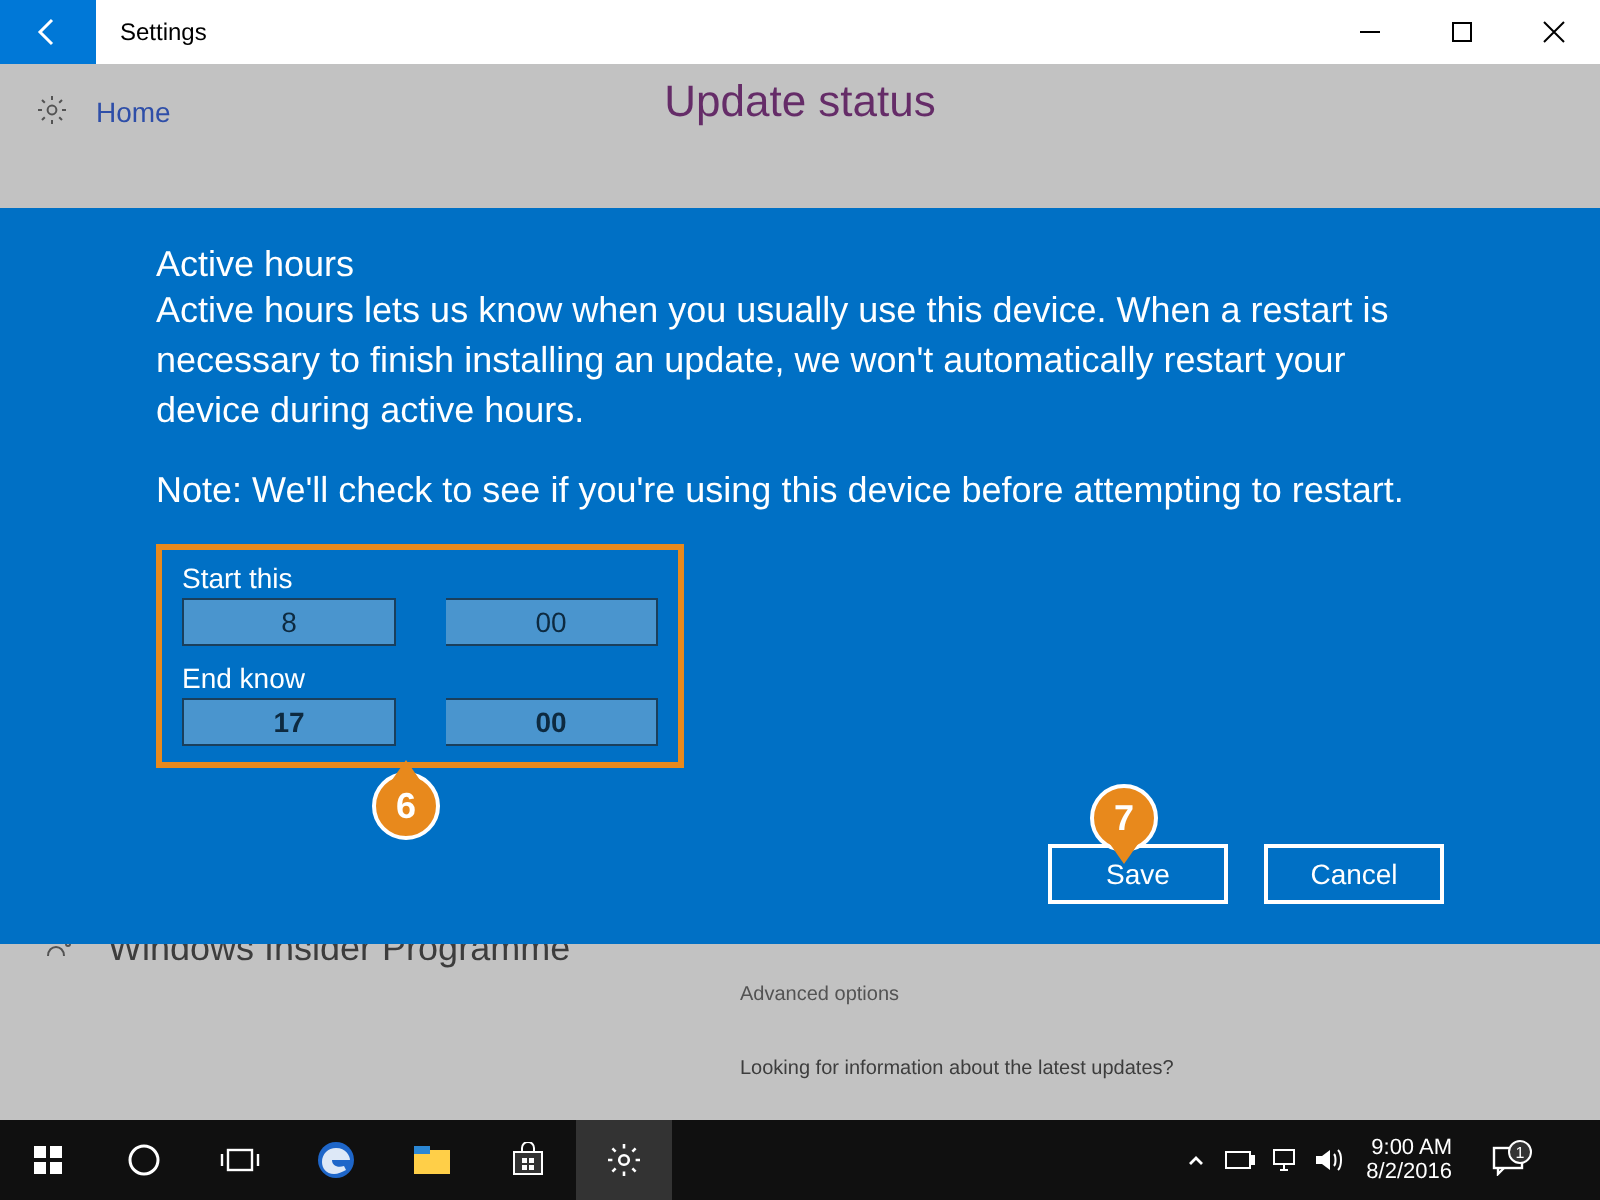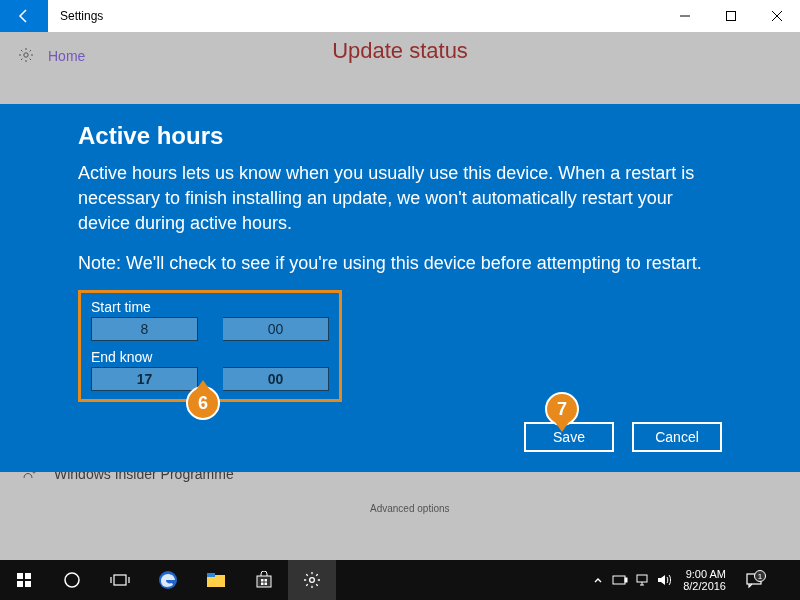--- a/index.html
+++ b/index.html
@@ -11,35 +11,35 @@
   .titlebar .back { width: 48px; height: 32px; background: #0078d7; display: flex; align-items: center; justify-content: center; }
   .titlebar .back svg { stroke: #fff; }
   .titlebar .title { margin-left: 12px; font-size: 12px; color: #000; }
   .titlebar .spacer { flex: 1; }
   .titlebar .winbtn { width: 46px; height: 32px; display: flex; align-items: center; justify-content: center; }
   .titlebar .winbtn svg { stroke: #000; fill: none; }
 
   
   .settings-body { position: absolute; top: 32px; left: 0; right: 0; bottom: 40px; background: #fff; }
   .header-row { height: 48px; display: flex; align-items: center; }
-  .home-link { display: flex; align-items: center; margin-left: 18px; color: #8b5cf6; font-size: 14px; }
+  .home-link { display: flex; align-items: center; margin-left: 18px; color: #1d4ed8; font-size: 14px; }
   .home-link .gear { margin-right: 14px; }
-  .page-title { position: absolute; left: 0; right: 0; text-align: center; font-size: 22px; font-weight: 400; color: #b91c1c; top: 6px; }
+  .page-title { position: absolute; left: 0; right: 0; text-align: center; font-size: 22px; font-weight: 400; color: #701a75; top: 6px; }
   .lower-content { position: absolute; left: 0; right: 0; bottom: 0; padding-left: 22px; }
-  .insider-row { display: flex; align-items: center; color: #333; font-size: 14px; margin-bottom: 34px; }
+  .insider-row { display: flex; align-items: center; color: #333; font-size: 18px; margin-bottom: 34px; }
   .insider-row .icon { margin-right: 16px; }
   .adv-col { position: absolute; left: 370px; bottom: 20px; font-size: 10px; color: #333; }
   .adv-col .adv { margin-bottom: 26px; color: #555; }
 
   
   .dim { position: absolute; top: 32px; left: 0; right: 0; bottom: 40px; background: rgba(80,80,80,0.35); }
 
   
   .modal { position: absolute; left: 0; right: 0; top: 104px; height: 368px; background: #0070c5; color: #fff; padding: 18px 78px 0 78px; }
-  .modal h1 { font-size: 24px; font-weight: 700; margin-bottom: 11px; }
+  .modal h1 { font-size: 18px; font-weight: 400; margin-bottom: 0; }
   .modal p { font-size: 18px; line-height: 1.4; margin-bottom: 14px; }
   .time-block { border: 3px solid #e8891c; padding: 6px 10px 8px 10px; width: 264px; }
   .time-label { font-size: 14px; margin-bottom: 2px; }
   .time-row { display: flex; margin-bottom: 8px; }
   .time-cell { flex: 1; height: 24px; background: #4a95ce; border: 1px solid #1a3f5c; display: flex; align-items: center; justify-content: center; font-size: 14px; color: #0d2a40; }
   .time-cell + .time-cell { border-left: none; margin-left: 25px; }
   .modal-buttons { position: absolute; right: 78px; bottom: 20px; display: flex; gap: 18px; padding-left: 24px; }
   .modal-buttons button { width: 90px; height: 30px; background: transparent; border: 2px solid #fff; color: #fff; font-size: 14px; cursor: pointer; }
 
   
@@ -109,32 +109,33 @@
               <circle cx="6" cy="5" r="2.5"></circle>
               <path d="M2 14c0-3 2-4.5 4-4.5s4 1.5 4 4.5"></path>
               <circle cx="12" cy="8" r="1"></circle>
             </svg>
         </span>
         <span>Windows Insider Programme</span>
       </div>
     </div>
     <div class="adv-col">
       <div class="adv">Advanced options</div>
+      <div>Looking for information about the latest updates?</div>
     </div>
   </div>
 
   <div class="dim"></div>
 
   <div class="modal">
     <h1>Active hours</h1>
     <p>Active hours lets us know when you usually use this device. When a restart is necessary to finish installing an update, we won't automatically restart your device during active hours.</p>
     <p>Note: We'll check to see if you're using this device before attempting to restart.</p>
 
     <div class="time-block">
-      <div class="time-label">Start time</div>
+      <div class="time-label">Start this</div>
       <div class="time-row">
         <div class="time-cell">8</div>
         <div class="time-cell">00</div>
       </div>
       <div class="time-label">End know</div>
       <div class="time-row" style="margin-bottom:0;font-weight:bold;">
         <div class="time-cell">17</div>
         <div class="time-cell">00</div>
       </div>
     </div>

